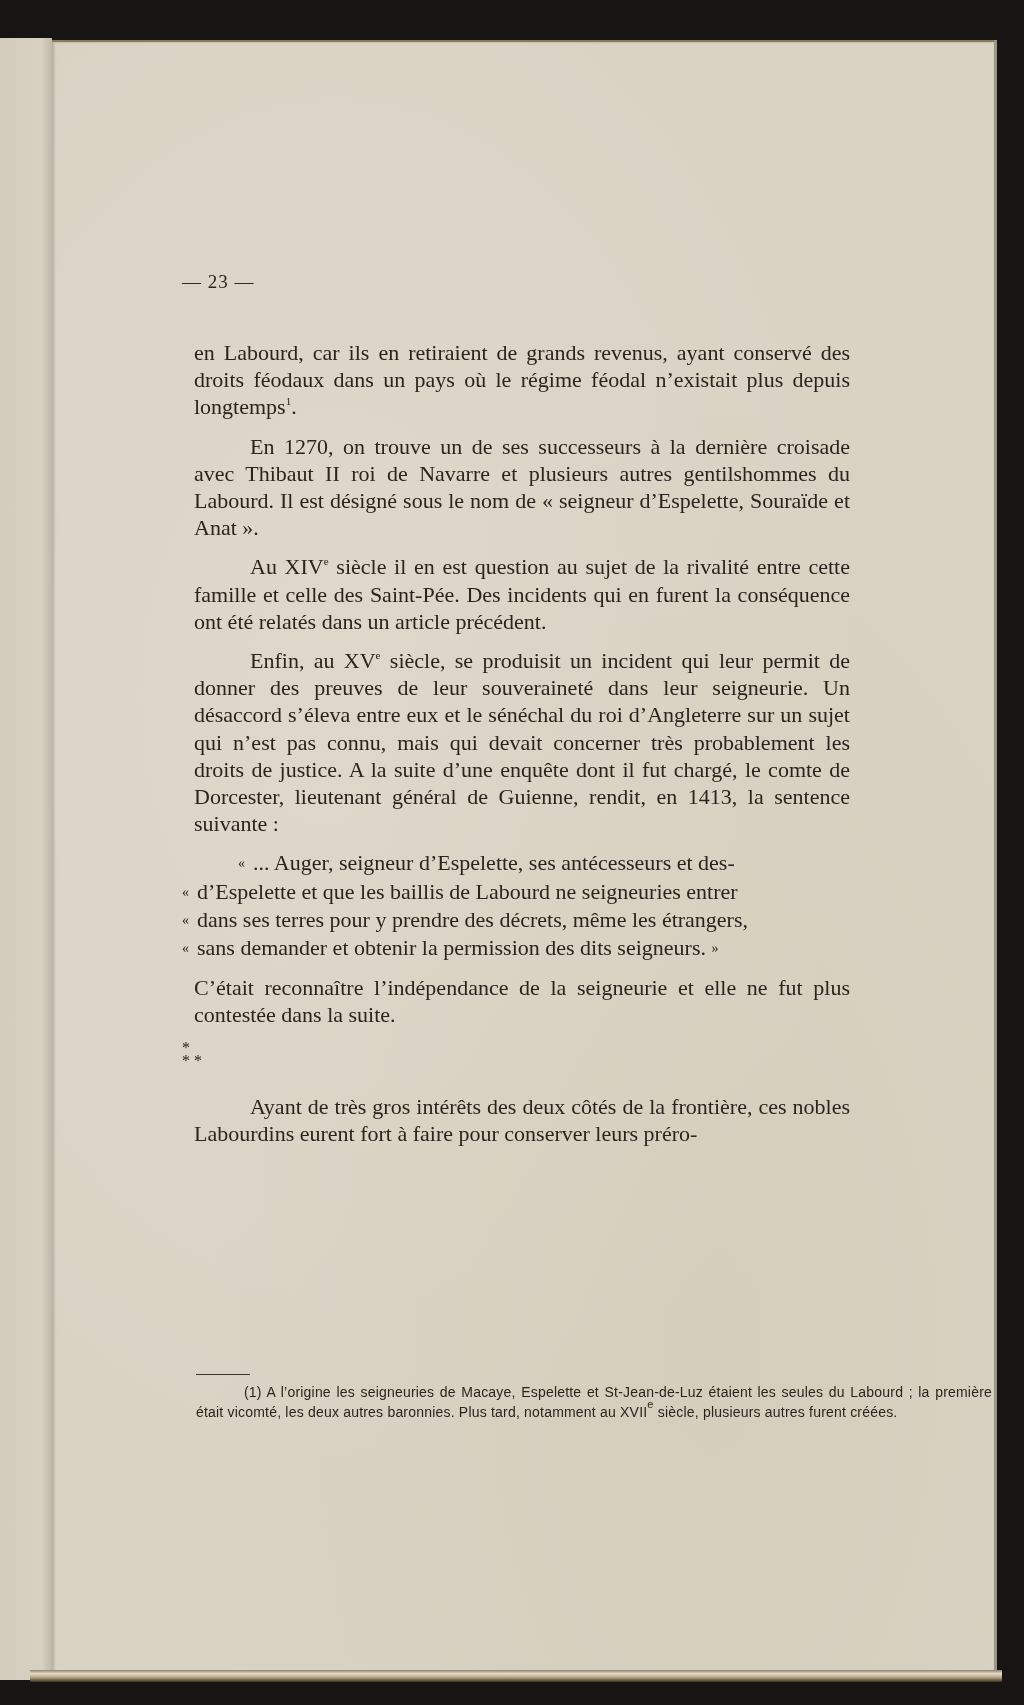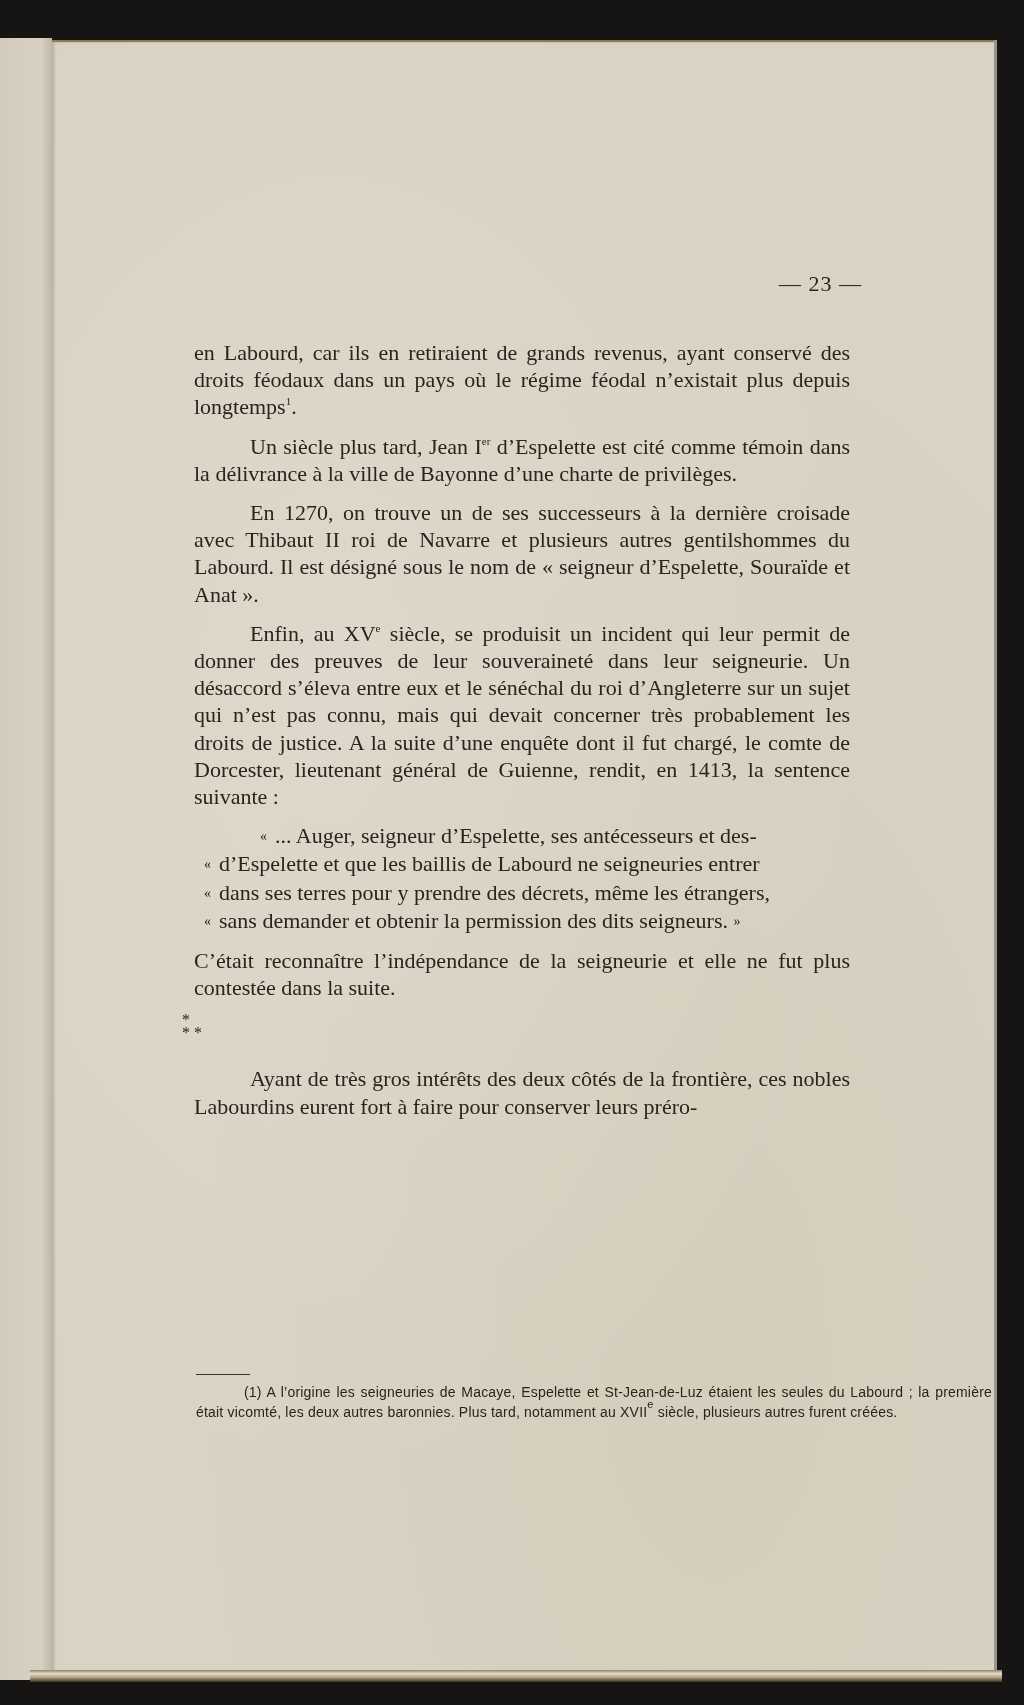--- a/index.html
+++ b/index.html
@@ -28,31 +28,31 @@
   }
   .page-right-edge {
     position: absolute; left: 994px; top: 40px; width: 3px; height: 1636px;
     background: #9a958a;
   }
   .content {
     position: absolute; left: 130px; top: 0; width: 680px;
   }
   .page-number {
     position: absolute; top: 229px; left: 0; width: 100%;
-    text-align: right; font-size: 22px; letter-spacing: 1px;
+    text-align: left; font-size: 19px; letter-spacing: 1px;
   }
   .body-text {
     position: absolute; top: 285px; left: 0; width: 680px;
     font-size: 22px; line-height: 27.2px; text-align: justify;
     text-align-last: left;
   }
   .para { margin: 12px; }
   .para.indent { text-indent: 56px; }
   .quote { margin: 6px 0 0 0; }
-  .quote .ql { display: block; margin-left: 22px; }
+  .quote .ql { display: block; }
   .quote .ql.first { padding-left: 56px; }
   .quote .ql .mark { font-size: 14px; vertical-align: 2px; margin-right: 8px; }
   sup { font-size: 11px; vertical-align: 9px; line-height: 0; }
   .asterism {
     text-align: center; font-size: 16px; line-height: 13px; margin: 10px 0 26px 0;
   }
   .footnote-rule {
     position: absolute; top: 1332px; left: 14px; width: 54px; height: 1px; background: #3a3228;
   }
   .footnote {
@@ -66,22 +66,22 @@
 </head>
 <body>
 
 <div class="left-page"></div>
 <div class="page">
   <div class="content">
     <div class="page-number">— 23 —</div>
 
     <div class="body-text">
       <p class="para"><span>en Labourd, car ils en retiraient de grands revenus, ayant conservé des droits féodaux dans un pays où le régime féodal n’existait plus depuis longtemps</span><sup>1</sup><span>.</span></p>
-      <p class="para indent"><span>Un siècle plus tard, Jean I</span><sup>er</sup><span> d’Espelette est cité comme témoin dans la délivrance à la ville de Bayonne d’une charte de privilèges.</span></p>
       <p class="para indent">En 1270, on trouve un de ses successeurs à la dernière croisade avec Thibaut II roi de Navarre et plusieurs autres gentilshommes du Labourd. Il est désigné sous le nom de « seigneur d’Espelette, Souraïde et Anat ».</p>
+      <p class="para indent"><span>Au XIV</span><sup>e</sup><span> siècle il en est question au sujet de la rivalité entre cette famille et celle des Saint-Pée. Des incidents qui en furent la conséquence ont été relatés dans un article précédent.</span></p>
       <p class="para indent"><span>Enfin, au XV</span><sup>e</sup><span> siècle, se produisit un incident qui leur permit de donner des preuves de leur souveraineté dans leur seigneurie. Un désaccord s’éleva entre eux et le sénéchal du roi d’Angleterre sur un sujet qui n’est pas connu, mais qui devait concerner très probablement les droits de justice. A la suite d’une enquête dont il fut chargé, le comte de Dorcester, lieutenant général de Guienne, rendit, en 1413, la sentence suivante :</span></p>
 
       <div class="quote">
         <span class="ql first"><span class="mark">«</span><span>... Auger, seigneur d’Espelette, ses antécesseurs et des-</span></span>
         <span class="ql"><span class="mark">«</span><span>d’Espelette et que les baillis de Labourd ne seigneuries entrer</span></span>
         <span class="ql"><span class="mark">«</span><span>dans ses terres pour y prendre des décrets, même les étrangers,</span></span>
         <span class="ql"><span class="mark">«</span><span>sans demander et obtenir la permission des dits seigneurs.</span> <span class="mark">»</span></span>
       </div>
       <p class="para">C’était reconnaître l’indépendance de la seigneurie et elle ne fut plus contestée dans la suite.</p>
 

